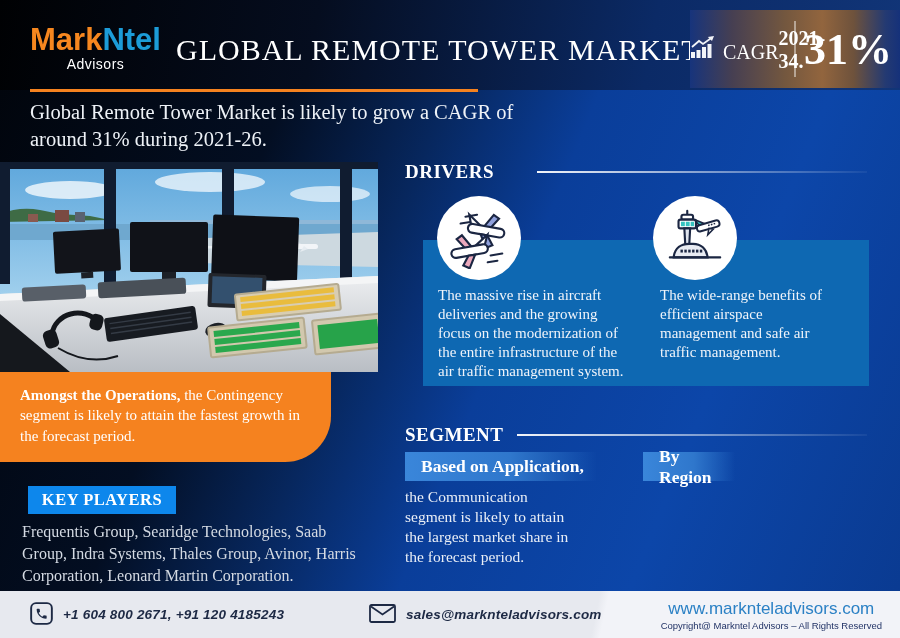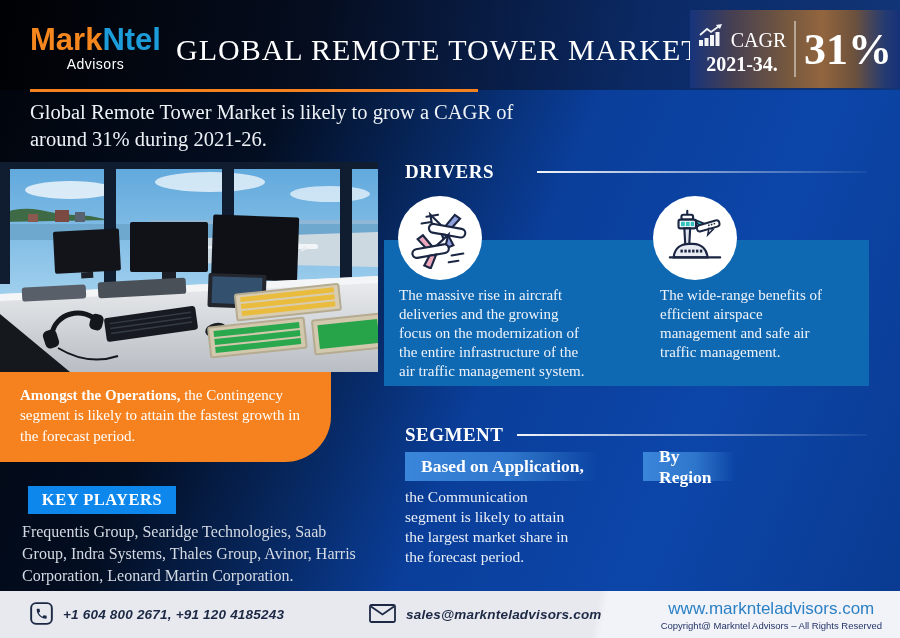--- a/index.html
+++ b/index.html
@@ -11,21 +11,21 @@
   
   .header{position:absolute;left:0;top:0;width:900px;height:90px;
     background:linear-gradient(100deg,#000103 0%,#050d1f 35%,#0b2a66 72%,#113578 100%);}
   .logo{position:absolute;left:30px;top:24px;font-family:"Liberation Sans",sans-serif;line-height:1;}
   .logo-main{font-size:31px;font-weight:bold;}
   .logo-mark{color:#f6871f;} .logo-ntel{color:#1c9cd8;}
   .logo-sub{color:#ffffff;font-size:14px;text-align:center;margin-top:2px;letter-spacing:0.5px;}
   .title{position:absolute;left:176px;top:33px;color:#ffffff;font-size:30px;letter-spacing:1px;white-space:nowrap;}
   .cagr-block{position:absolute;left:690px;top:10px;width:210px;height:78px;display:flex;align-items:center;
     background:linear-gradient(90deg,#17347c 0%,#463f52 20%,#73573f 45%,#92653e 63%,#6e523c 78%,#243a72 93%,#15317a 100%);}
-  .cagr-left{width:104px;display:flex;flex-direction:column;align-items:center;color:#fff;}
+  .cagr-left{width:104px;display:flex;flex-direction:row;align-items:center;color:#fff;}
   .cagr-row1{display:flex;align-items:flex-end;gap:6px;font-size:20px;}
   .cagr-period{font-weight:bold;font-size:20px;margin-top:1px;}
   .cagr-divider{width:2px;height:56px;background:rgba(255,255,255,0.45);}
   .cagr-value{flex:1;text-align:center;color:#fff;font-size:44px;font-weight:bold;}
   .header-underline{position:absolute;left:30px;top:89px;width:448px;height:2.5px;background:#f5821f;}
 
   
   .intro{position:absolute;left:30px;top:99px;width:510px;color:#eef2f7;font-size:20.5px;line-height:1.32;}
 
   
@@ -43,21 +43,21 @@
   .kp-text{position:absolute;left:22px;top:521px;width:370px;color:#d4dae3;font-size:16px;line-height:1.36;}
 
   
   .section-heading{position:absolute;display:flex;align-items:center;color:#fff;font-weight:bold;font-size:19px;letter-spacing:0.5px;width:462px;}
   .heading-drivers{left:405px;top:161px;gap:30px;}
   .heading-segment{left:405px;top:424px;}
   .heading-line{flex:1;height:2px;margin-left:13px;background:linear-gradient(90deg,rgba(255,255,255,0.95),rgba(255,255,255,0.05));}
 
   
   .driver-card{position:absolute;top:240px;height:146px;background:#0e68b2;}
-  .driver-card.c1{left:384px;width:231px;padding-left:48px;}
+  .driver-card.c1{left:423px;width:231px;padding-left:48px;}
   .driver-card.c2{left:645px;width:224px;}
   .driver-icon{position:absolute;top:-44px;width:84px;height:84px;border-radius:50%;background:#ffffff;
     display:flex;align-items:center;justify-content:center;}
   .c1 .driver-icon{left:14px;} .c2 .driver-icon{left:8px;}
   .driver-text{position:absolute;left:15px;right:10px;top:46px;color:#f0f4fa;font-size:15px;line-height:1.27;}
 
   
   .seg-title{position:absolute;top:452px;height:29px;display:flex;align-items:center;color:#fff;
     font-weight:bold;font-size:17.5px;padding-left:16px;box-sizing:border-box;
     background:linear-gradient(90deg,#3a86da 0%,#2f77cc 55%,rgba(47,119,204,0) 100%);}

